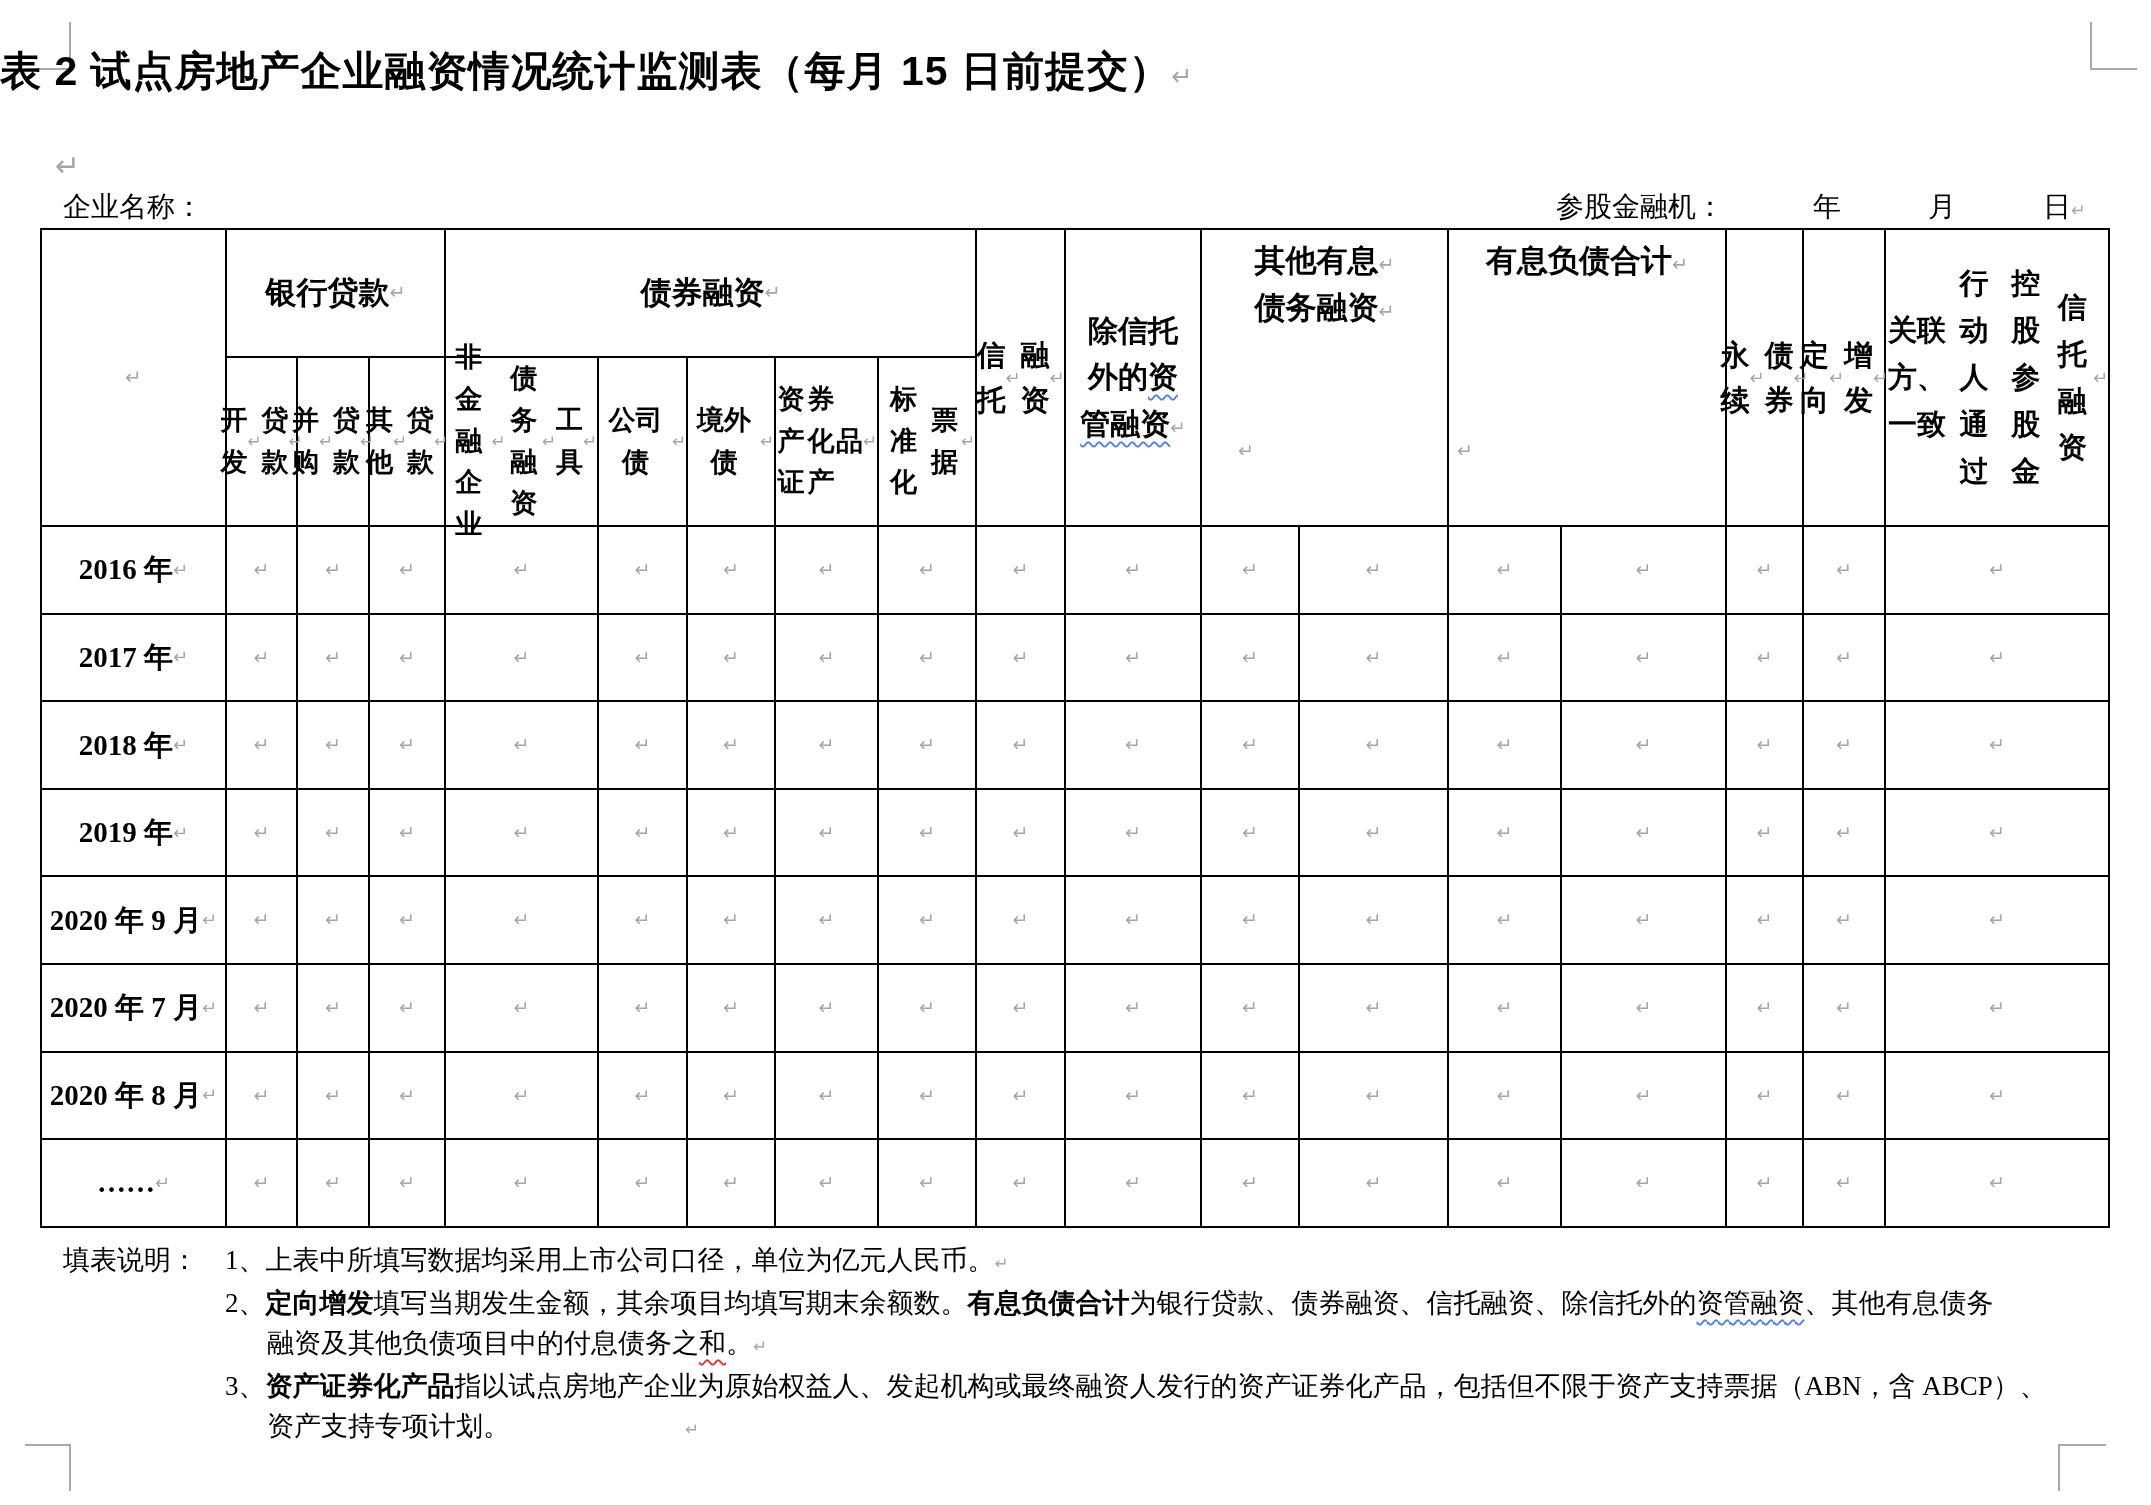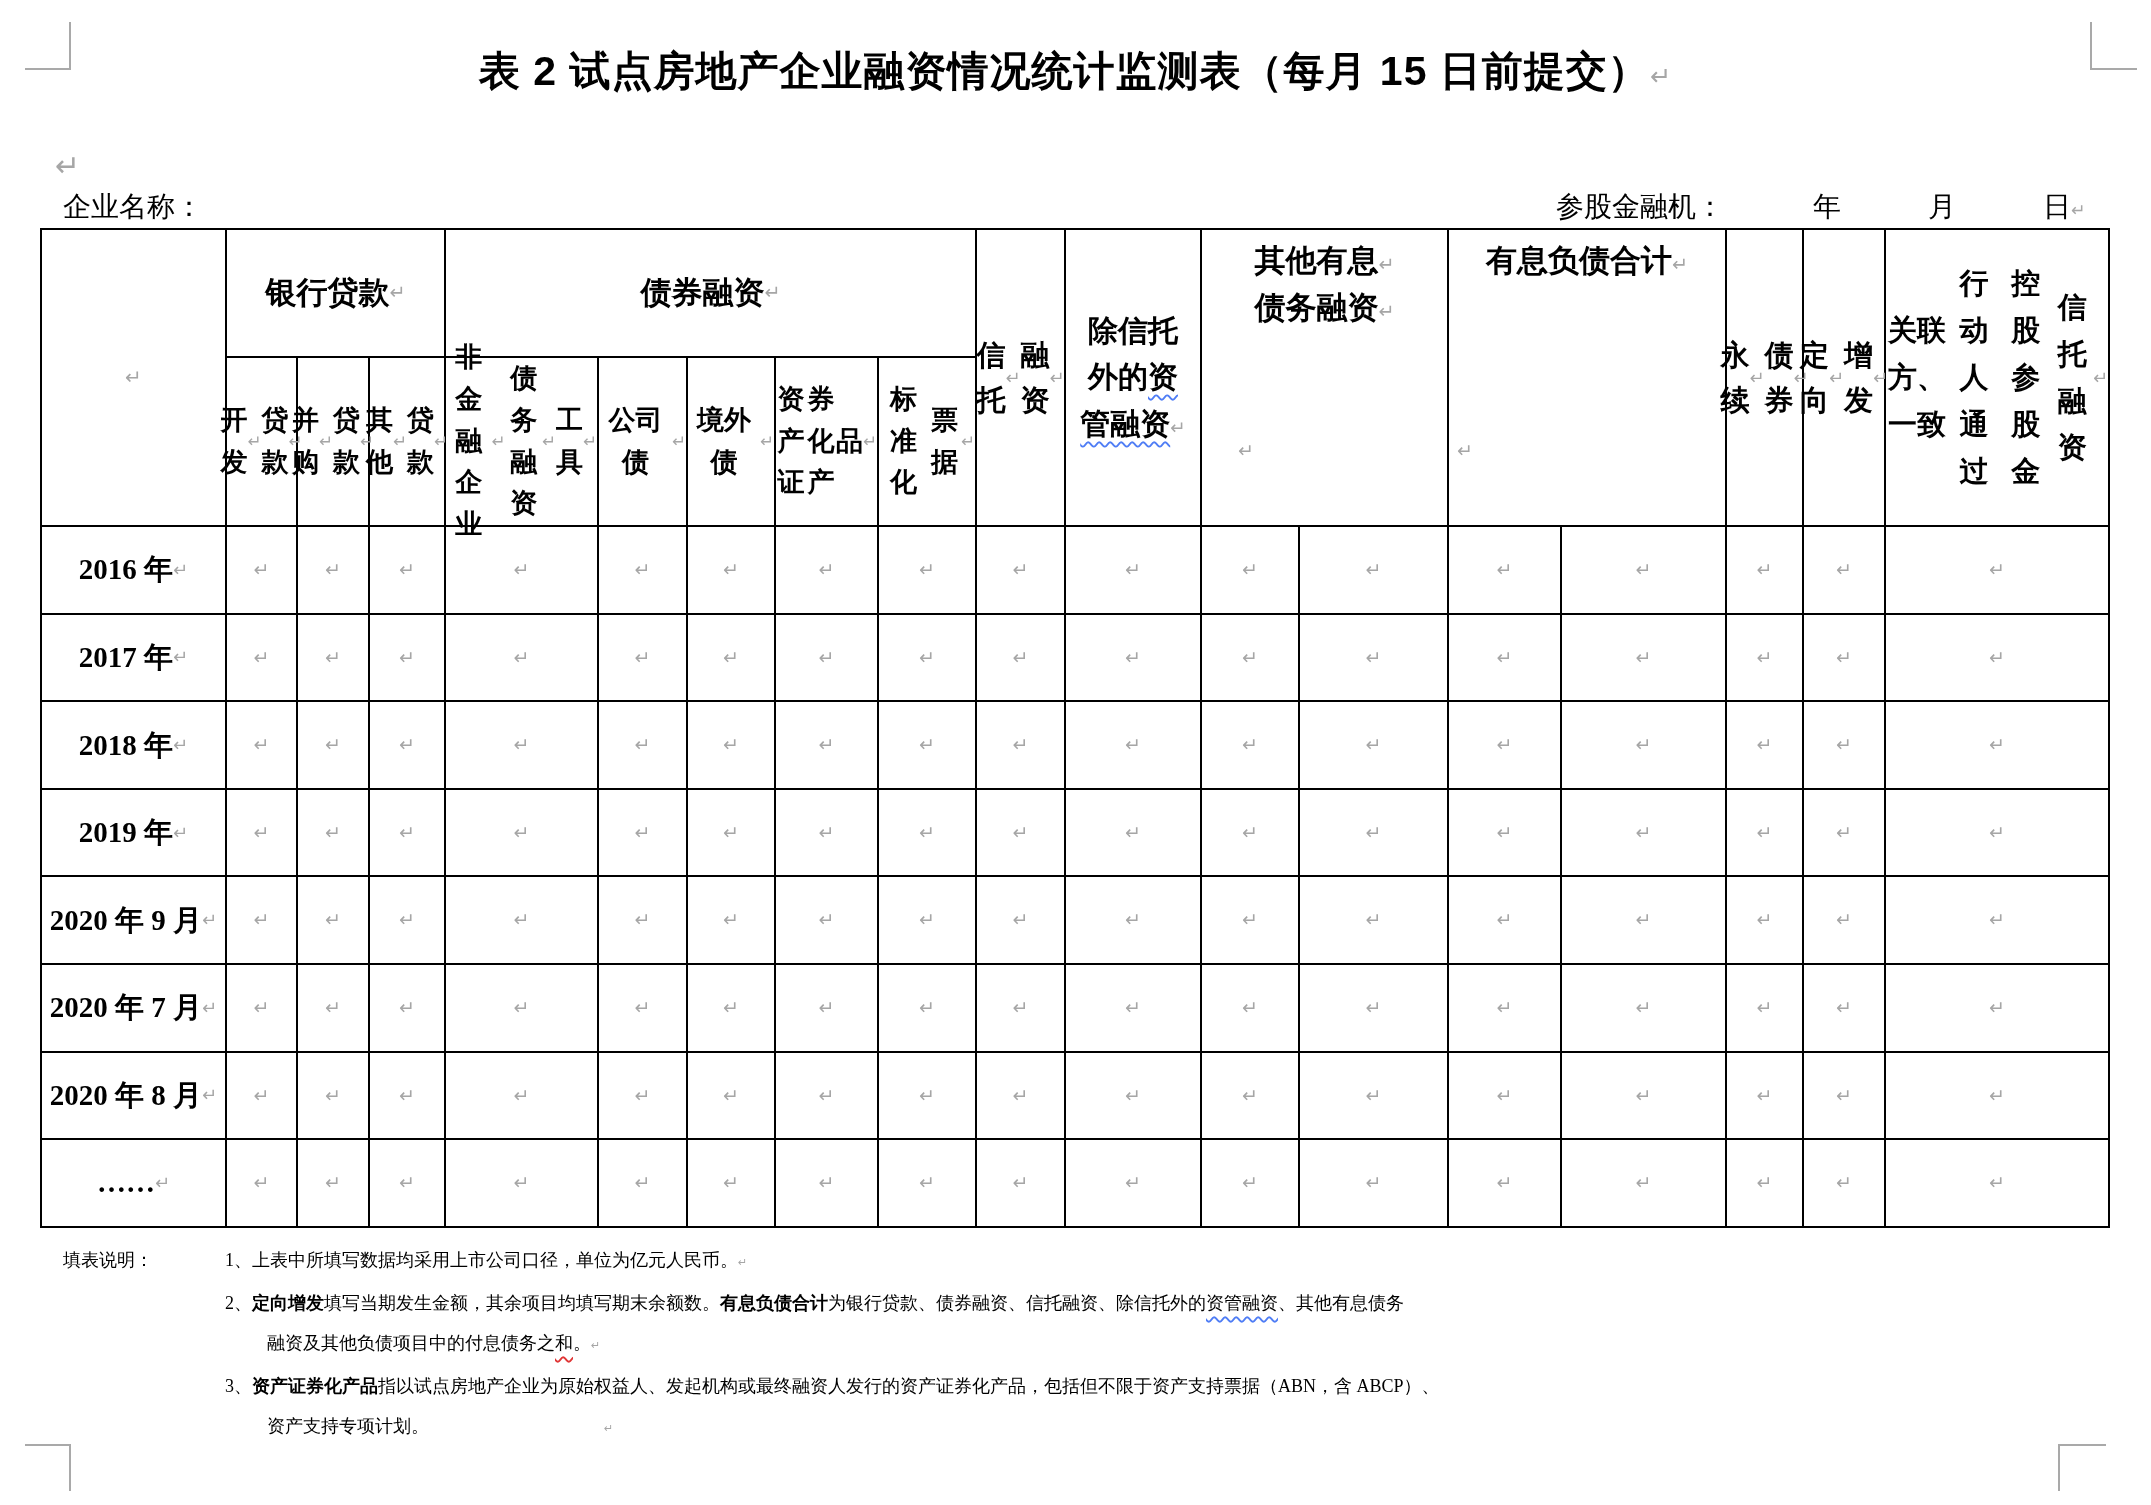--- a/index.html
+++ b/index.html
@@ -8,21 +8,21 @@
     font-family:"Liberation Serif","DejaVu Serif",serif;color:#000;overflow:hidden;
   }
   
   .cm{position:absolute;}
   .cm-tl{left:25px;top:22px;width:44px;height:46px;border-right:2px solid #a9a9a9;border-bottom:2px solid #a9a9a9;}
   .cm-tr{left:2090px;top:22px;width:45px;height:46px;border-left:2px solid #a9a9a9;border-bottom:2px solid #a9a9a9;}
   .cm-bl{left:25px;top:1444px;width:44px;height:45px;border-right:2px solid #a9a9a9;border-top:2px solid #a9a9a9;}
   .cm-br{left:2058px;top:1444px;width:46px;height:45px;border-left:2px solid #a9a9a9;border-top:2px solid #a9a9a9;}
 
   .title{
-    position:absolute;left:0;top:44px;width:100%;text-align:center;
+    position:absolute;left:0;top:44px;width:100%;text-align:left;
     font-family:"Liberation Sans","DejaVu Sans",sans-serif;
     font-weight:bold;font-size:41px;letter-spacing:1px;
   }
   .pil{color:#a6a6a6;font-family:"DejaVu Sans",sans-serif;font-weight:normal;font-size:0.62em;vertical-align:baseline;}
   .lone-pil{position:absolute;left:55px;top:148px;font-size:30px;}
   .company{position:absolute;left:63px;top:188px;font-size:28px;}
   .date-label{position:absolute;left:1556px;top:188px;font-size:28px;}
   .date-year{position:absolute;left:1813px;top:188px;font-size:28px;}
   .date-month{position:absolute;left:1928px;top:188px;font-size:28px;}
   .date-day{position:absolute;left:2043px;top:188px;font-size:28px;}
@@ -50,21 +50,21 @@
     padding-top:8px;text-align:center;overflow:visible;white-space:nowrap;
   }
   .emptymark{position:absolute;top:206px;font-size:19px;}
   .rowlab{font-size:29px;}
   .datacell{font-size:19px;}
   .dpil{font-size:19px;}
   .wb{text-decoration:underline;text-decoration-style:wavy;text-decoration-color:#4f7df5;text-decoration-thickness:2px;text-underline-offset:7px;}
   .wr{text-decoration:underline;text-decoration-style:wavy;text-decoration-color:#e03535;text-decoration-thickness:2px;text-underline-offset:7px;}
 
   
-  .notes{position:absolute;left:63px;top:1240px;right:20px;display:flex;font-size:18px;justify-content:center;}
+  .notes{position:absolute;left:63px;top:1240px;right:20px;display:flex;font-size:27px;justify-content:center;}
   .notes-label{width:162px;flex:none;line-height:40px;}
   .notes-items{flex:1;}
   .note-item{line-height:40px;padding-left:42px;text-indent:-42px;}
   .note-item .b{font-weight:bold;}
   .note-item .gap{display:inline-block;width:175px;}
 </style>
 </head>
 <body>
 
 <div class="cm cm-tl"></div>

